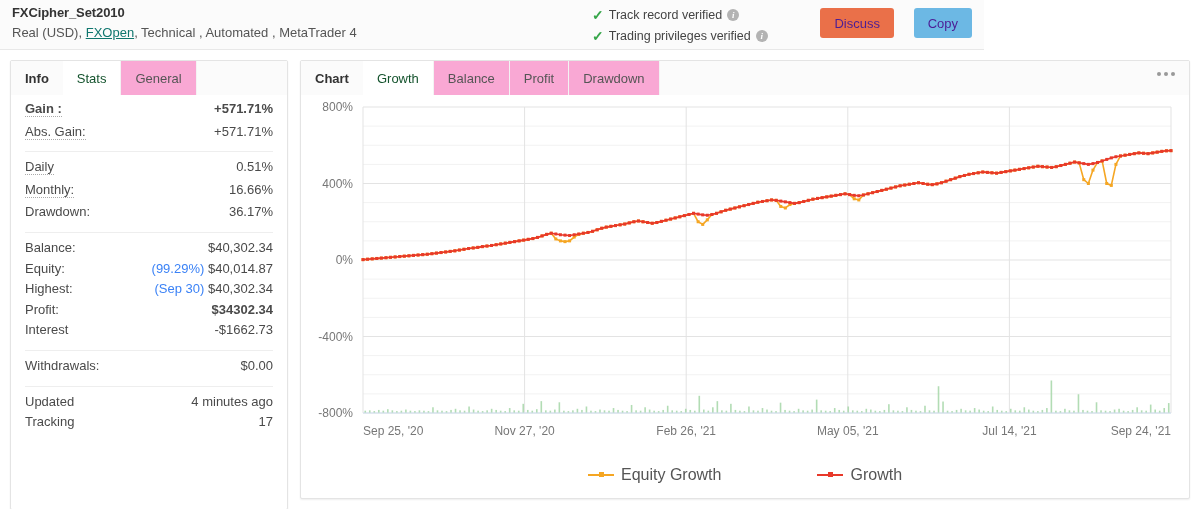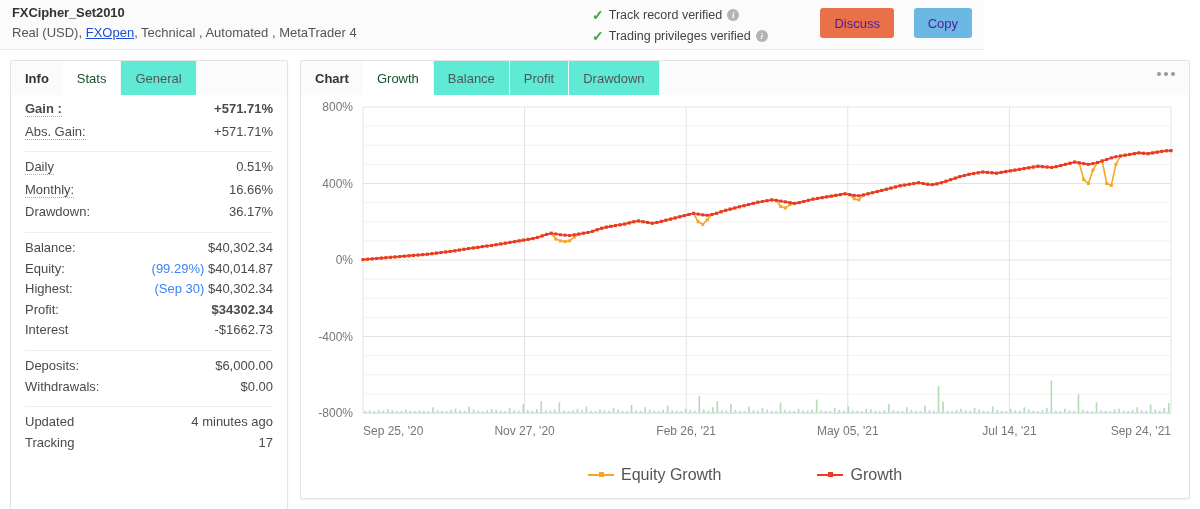--- a/index.html
+++ b/index.html
@@ -22,21 +22,21 @@
   .hdr-title {
     position: absolute; left: 12px; top: 5px;
     font-size: 13px; font-weight: bold; color: #333;
     letter-spacing: -0.1px;
   }
   .hdr-sub {
     position: absolute; left: 12px; top: 25px;
     font-size: 13px; color: #555;
   }
   .hdr-sub .lnk {
-    color: #1d4ed8; text-decoration: underline; cursor: pointer; margin-top: 40px;
+    color: #0f766e; text-decoration: underline; cursor: pointer; margin-top: 40px;
   }
   .verif {
     position: absolute; left: 592px; top: 4px;
     font-size: 12.5px; color: #444;
   }
   .verif-row { display: flex; align-items: center; height: 21px; }
   .chk {
     color: #37a64a; font-size: 14px; font-weight: bold;
     margin-right: 5px; line-height: 1;
   }
@@ -84,21 +84,21 @@
   .tab {
     display: flex; align-items: center; padding: 0 14px;
     font-size: 13px; color: #666; cursor: pointer;
     border-right: 1px solid #f3f3f3;
   }
   .tab.label-tab {
     color: #333; font-weight: bold; background: #fbfbfb;
     border-right: none;
   }
   .tab.active { background: #ffffff; color: #14532d; }
-  .tab.inactive { background: #5eead4; color: #555; }
+  .tab.inactive { background: #f9a8d4; color: #555; }
   .tabbar-filler { flex: 1; background: #fbfbfb; }
 
   .stats-body { flex: 1; padding: 6px 14px 0 14px; }
   .srow {
     display: flex; justify-content: space-between; align-items: baseline;
     height: 20.6px; font-size: 13px;
   }
   .srow .lbl { color: #4a4a4a; }
   .srow .lbl.dotted {
     border-bottom: 1px dotted #aaa; line-height: 14px;
@@ -237,24 +237,20 @@
         <span class="lbl">Profit:</span>
         <span class="val v-green-b">$34302.34</span>
       </div>
       <div class="srow">
         <span class="lbl">Interest</span>
         <span class="val">-$1662.73</span>
       </div>
 
       <div class="sdiv"></div>
 
-      <div class="srow">
-        <span class="lbl">Deposits:</span>
-        <span class="val">$6,000.00</span>
-      </div>
       <div class="srow">
         <span class="lbl">Withdrawals:</span>
         <span class="val">$0.00</span>
       </div>
 
       <div class="sdiv"></div>
 
       <div class="srow">
         <span class="lbl">Updated</span>
         <span class="val">4 minutes ago</span>

